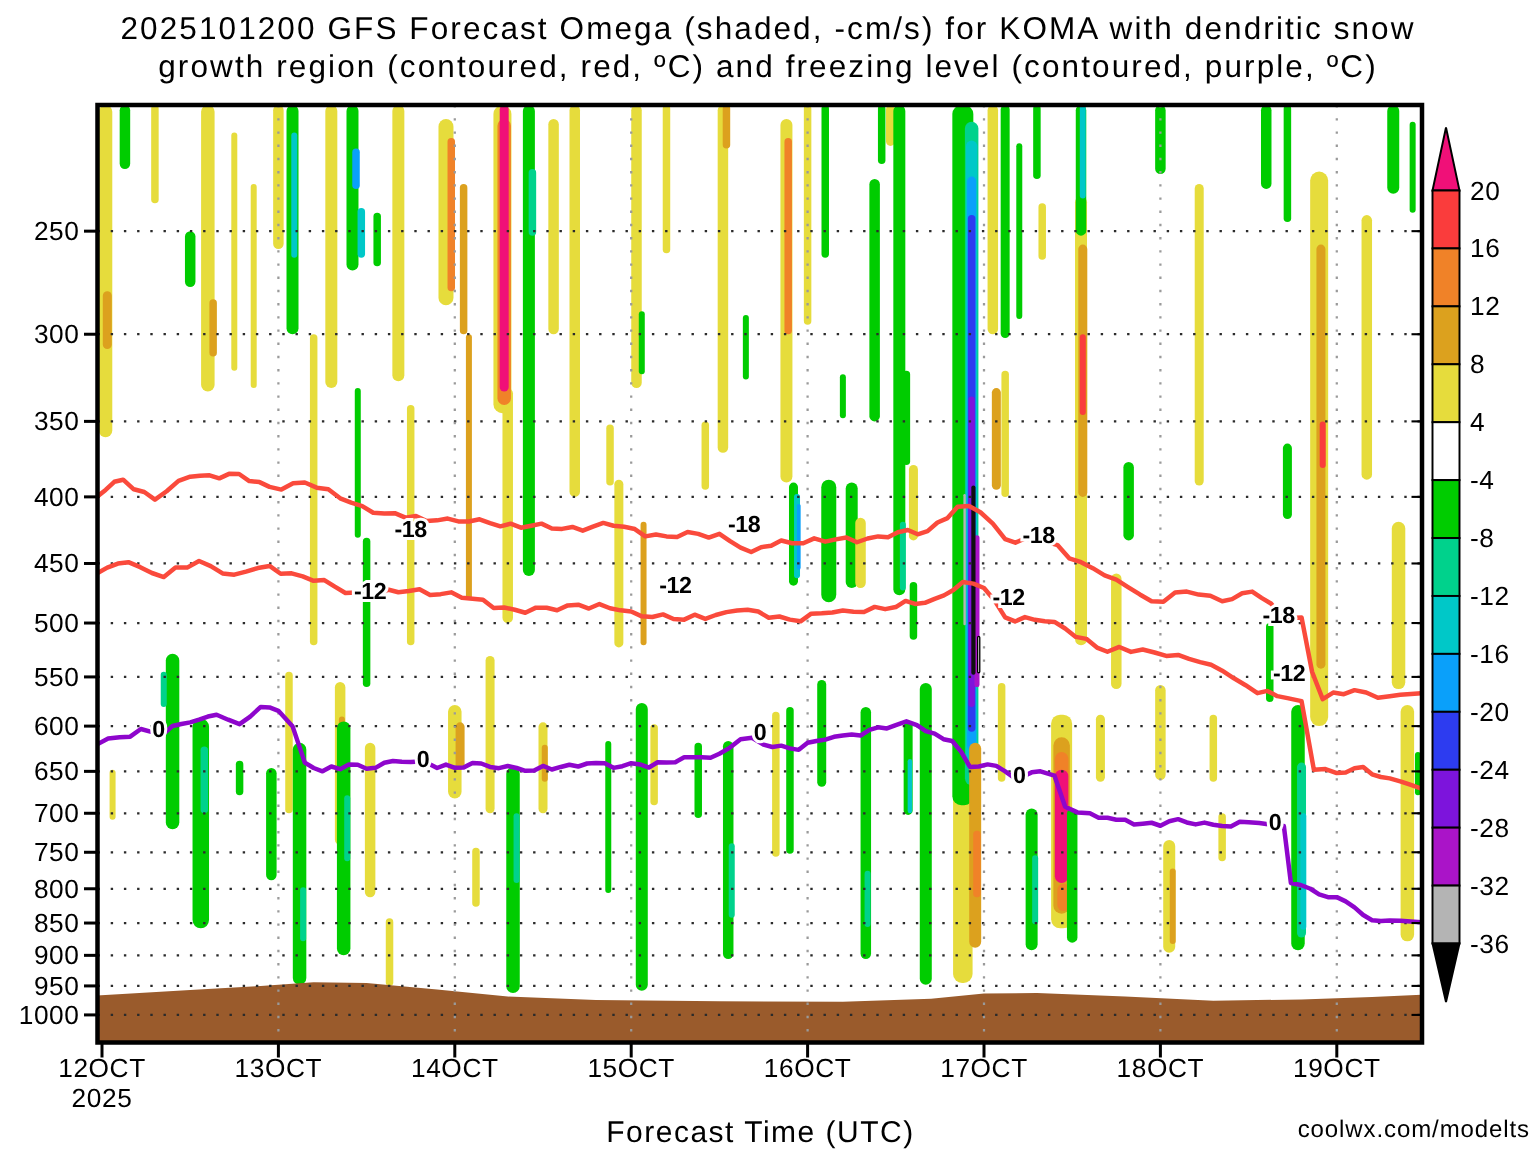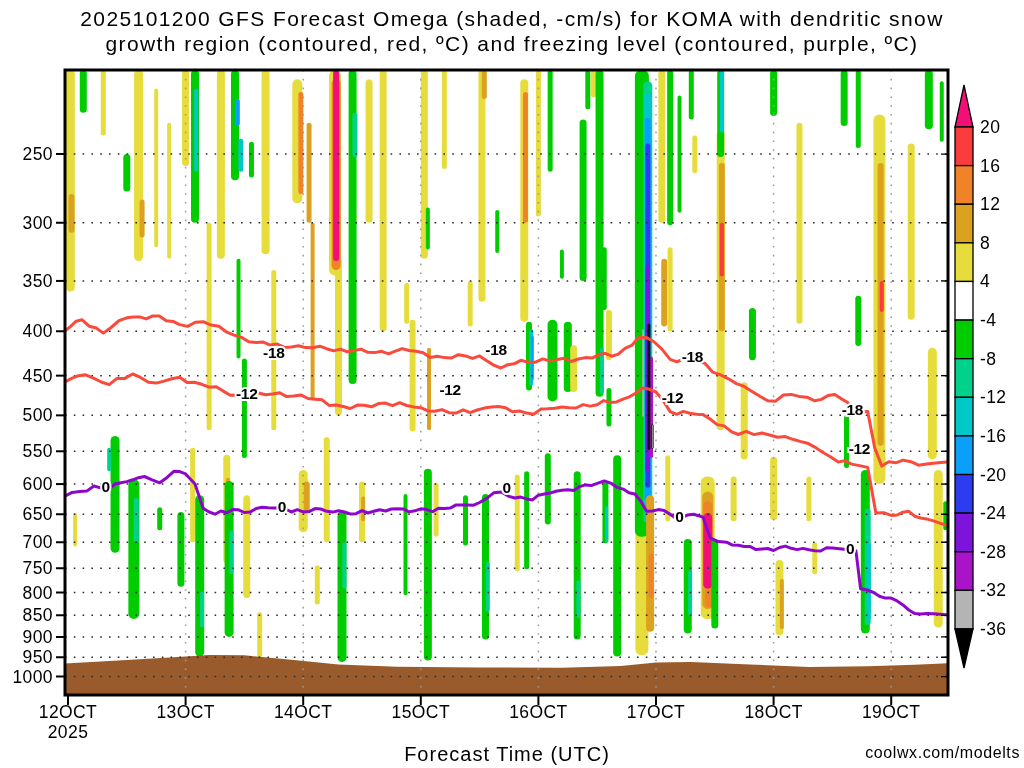--- a/index.html
+++ b/index.html
@@ -1,16 +1,16 @@
 <!DOCTYPE html>
 <html><head>
 <meta charset="utf-8">
 <style>
   html,body{margin:0;padding:0;background:#ffffff;}
-  #page{width:1024px;height:768px;position:relative;background:#ffffff;overflow:hidden;border-radius:20px;}
+  #page{width:1024px;height:768px;position:relative;background:#ffffff;overflow:hidden;}
   svg text{font-family:"Liberation Sans","DejaVu Sans",sans-serif;fill:#000;}
   .title-line{font-size:21px;letter-spacing:1.4px;font-weight:500;}
   .axis-label{font-size:17.5px;letter-spacing:0.4px;}
   .xaxis-title{font-size:20px;letter-spacing:1px;}
   .cbar-label{font-size:17.5px;letter-spacing:0.4px;}
   .clabel{font-size:15.5px;font-weight:bold;letter-spacing:-0.3px;paint-order:stroke;stroke:#ffffff;stroke-width:4px;}
   .watermark{font-size:16px;letter-spacing:0.6px;}
 </style>
 </head>
 <body>

